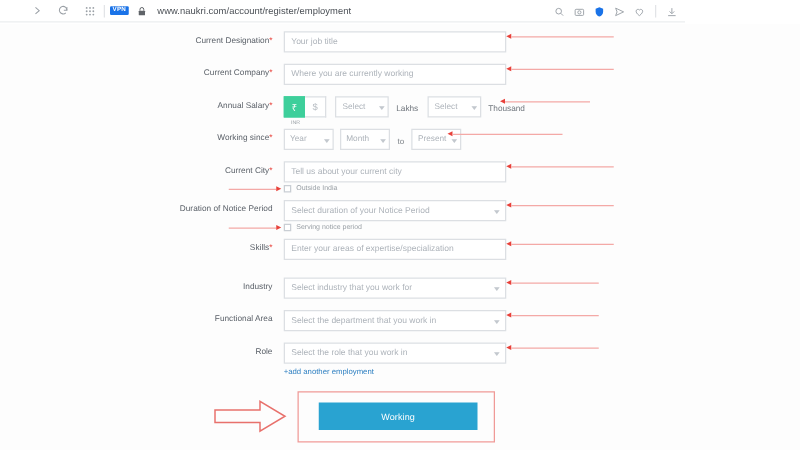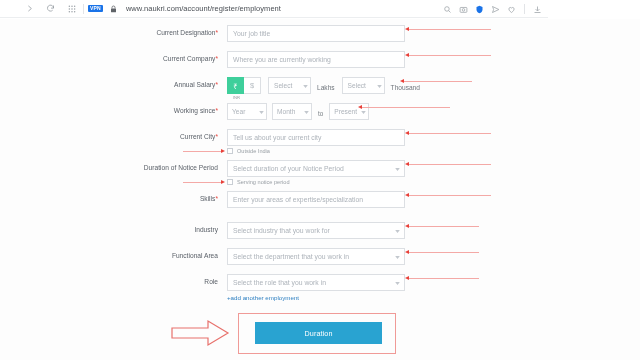--- a/index.html
+++ b/index.html
@@ -350,21 +350,21 @@
     <div class="lbl"><span>Role</span></div>
     <div class="field wide sel">
       <span>Select the role that you work in</span>
       <span class="caret">▾</span>
     </div>
   </div>
 
   <div class="addlink" style="top:275px; left:227px;">+add another employment</div>
 
   <div class="cta-box" style="top:294px; left:238px; width:158px; height:41px;"></div>
-  <div class="cta-btn" style="top:303px; left:255px; width:127px; height:22px;">Duration</div>
+  <div class="cta-btn" style="top:303px; left:255px; width:127px; height:22px;">Working</div>
 
   <div class="ann">
     <div class="ann-head left" style="top:8px; left:405px;"></div>
     <div class="ann-line" style="top:10px; left:409px; width:82px;"></div>
   </div>
   <div class="ann">
     <div class="ann-head left" style="top:34px; left:405px;"></div>
     <div class="ann-line" style="top:36px; left:409px; width:82px;"></div>
   </div>
   <div class="ann">

